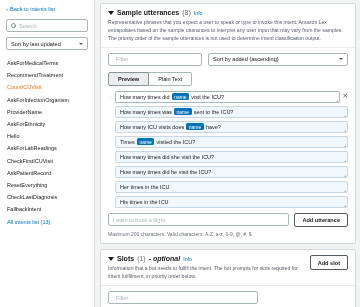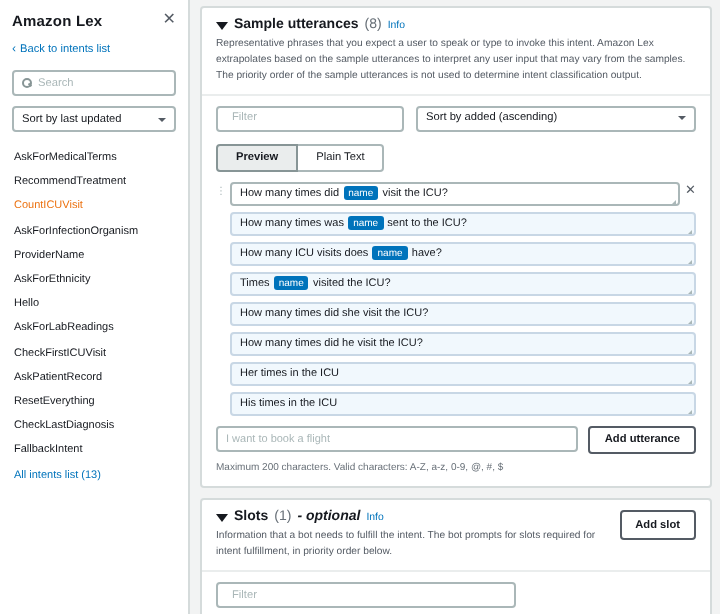--- a/index.html
+++ b/index.html
@@ -116,24 +116,20 @@
   .hint { font-size: 5px; color: #687078; margin-top: 4px; }
 
   .p-head-flex { display: flex; justify-content: space-between; align-items: flex-start; }
 </style>
 </head>
 <body>
 
 <div class="app">
 
   <div class="sidebar">
-    <div class="sb-head">
-      <div class="sb-title">Amazon Lex</div>
-      <div class="sb-close">✕</div>
-    </div>
 
     <div class="sb-back">
       <span class="chev-l">‹</span>
       <span>Back to intents list</span>
     </div>
 
     <div class="sb-search">
       <span class="mag"></span>
       <span>Search</span>
     </div>

